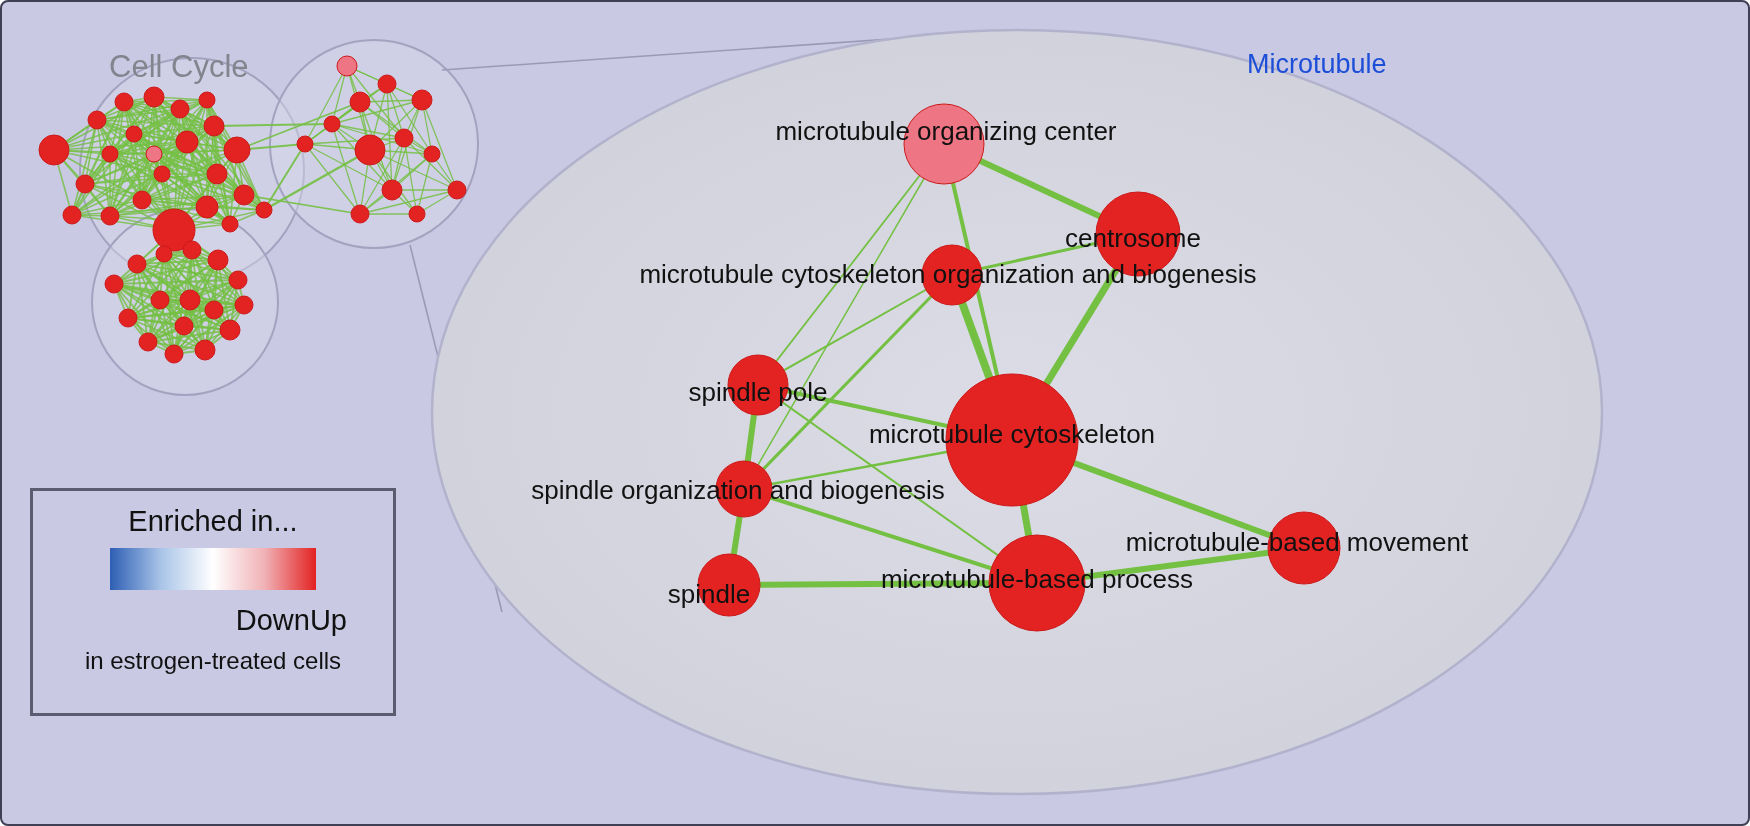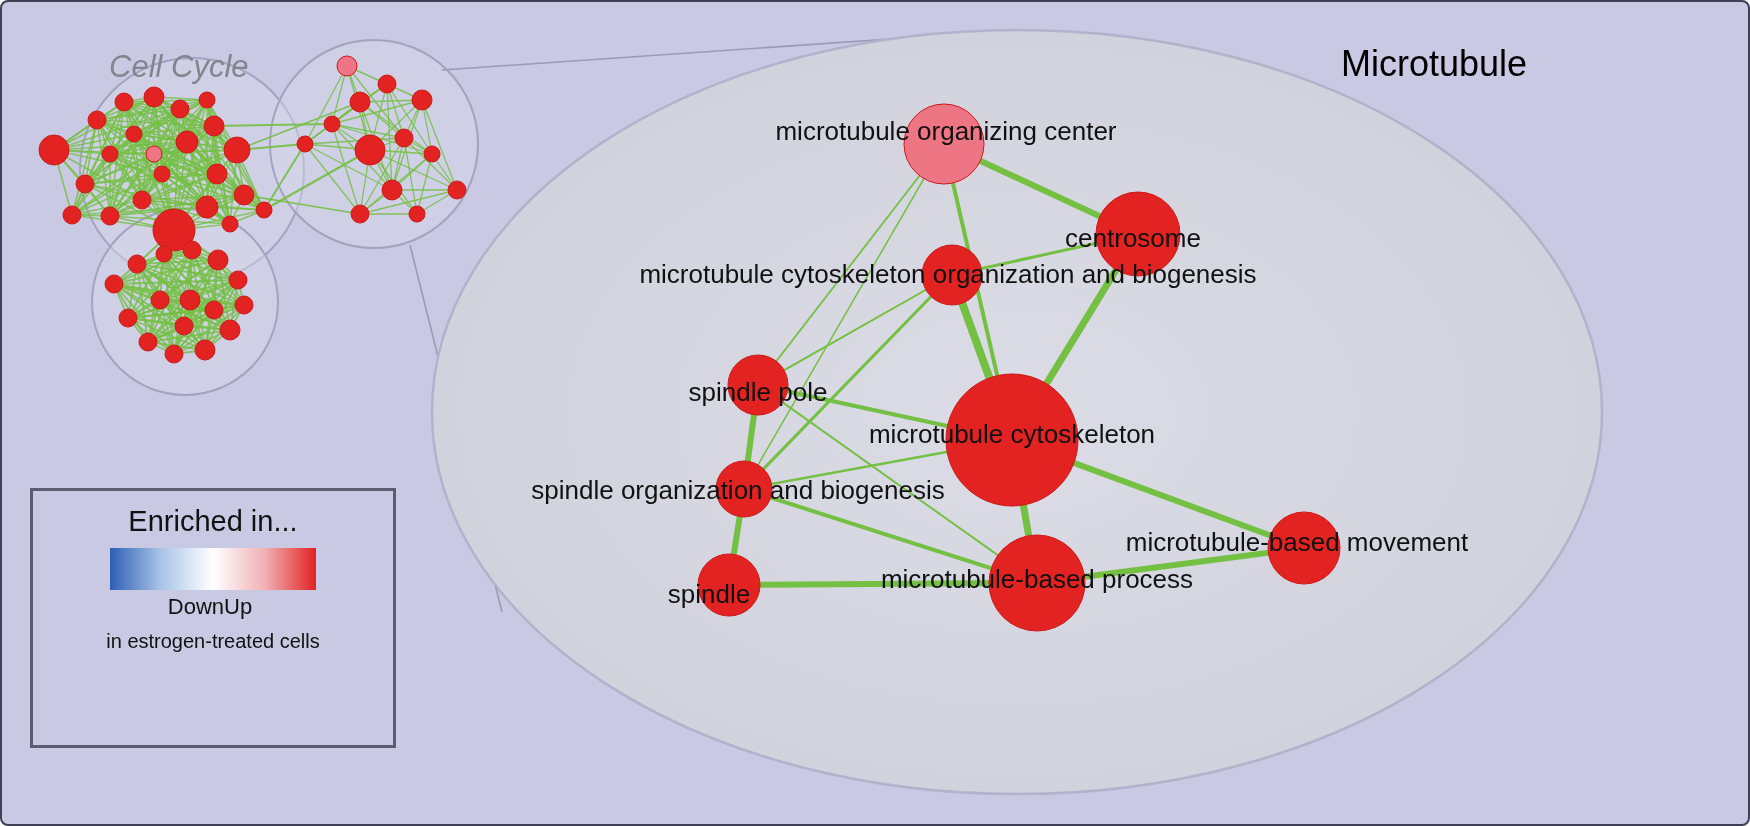--- a/index.html
+++ b/index.html
@@ -9,32 +9,32 @@
     background:#c9c9e3;
     border:2px solid #3f3f55;
     border-radius:8px;
     overflow:hidden;
     box-sizing:border-box;
     font-family:"Liberation Sans", sans-serif;
   }
   svg#scene{position:absolute;left:0;top:0;}
   .overlay{position:absolute;}
   .gray-label{color:#84848e;font-size:31px;line-height:38px;}
-  .cell-cycle-label{left:107px;top:46px;font-style:italic;}
+  .cell-cycle-label{left:107px;top:46px;}
   .ubiq-label{left:30px;top:372px;}
-  .mt-title{left:1245px;top:42px;width:280px;text-align:right;color:#000000;font-size:36px;line-height:40px;}
+  .mt-title{left:1245px;top:42px;width:280px;text-align:left;color:#1d4ed8;font-size:27px;line-height:40px;}
   .legend{
-    left:28px;top:486px;width:366px;height:260px;
+    left:28px;top:486px;width:366px;height:228px;
     border:3px solid #5c5c70;box-sizing:border-box;
     text-align:center;color:#111;
   }
   .legend-title{font-size:29px;margin-top:14px;}
   .legend-gradient{width:206px;height:42px;margin:10px auto 0 auto;}
-  .legend-row{display:flex;justify-content:center;padding:0 46px 0 40px;font-size:22px;margin-top:4px;}
-  .legend-sub{font-size:20px;margin-top:5px;}
+  .legend-row{display:flex;justify-content:flex-end;padding:0 46px 0 40px;font-size:29px;margin-top:14px;}
+  .legend-sub{font-size:24px;margin-top:5px;}
   .legend-sub.first{margin-top:10px;}
   .node-label{font-family:"Liberation Sans", sans-serif;font-size:26px;fill:#111111;}
 </style>
 </head>
 <body>
 
 <div class="canvas" style="background: rgb(201, 201, 227); border-color: rgb(63, 63, 85);">
 
   <svg id="scene" width="1750" height="826">
       <defs>

